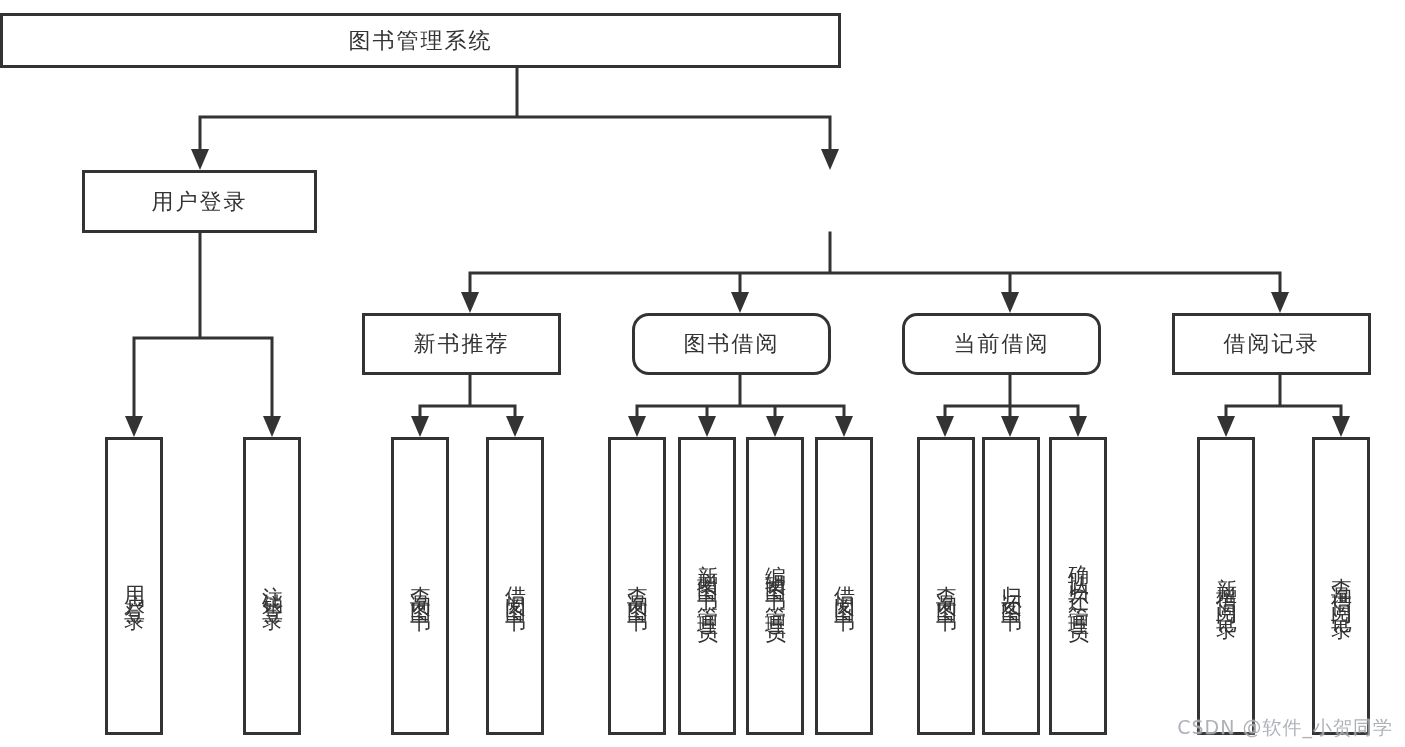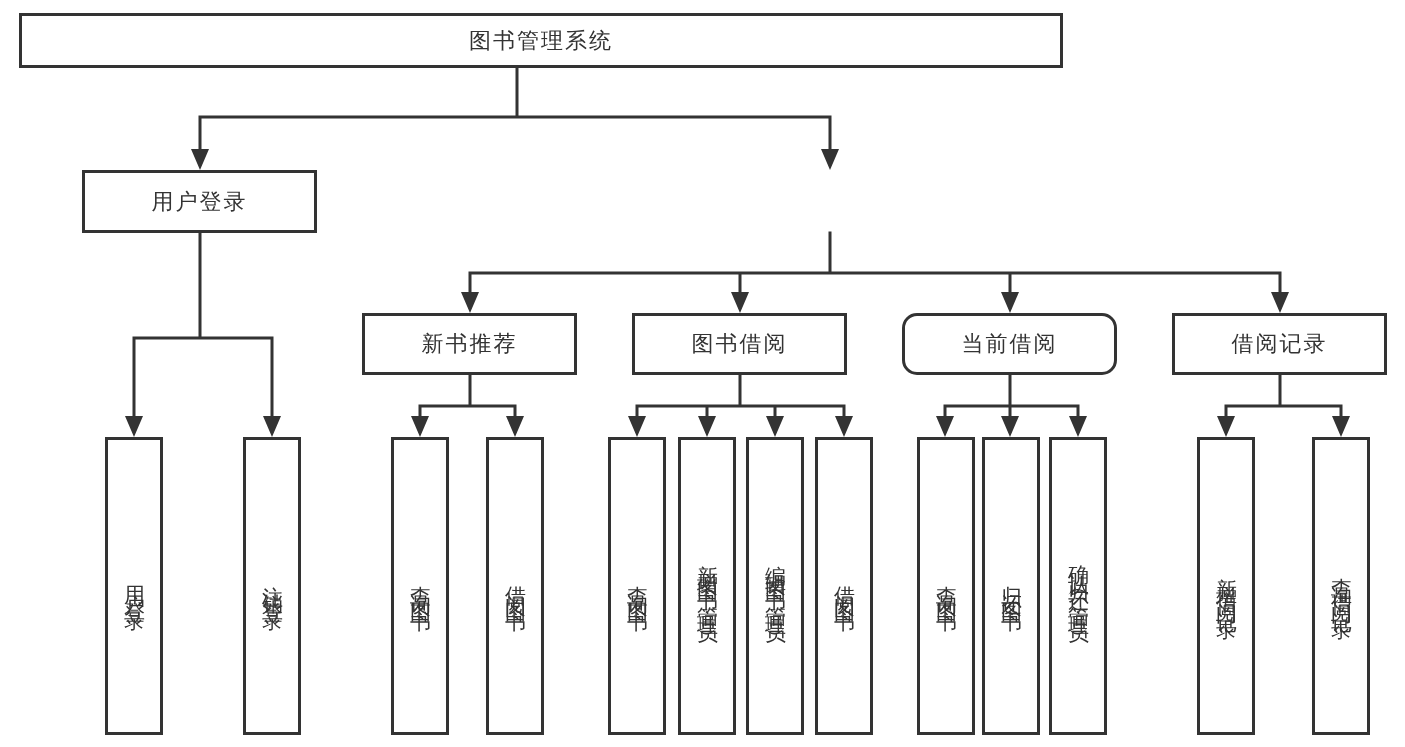--- a/index.html
+++ b/index.html
@@ -24,27 +24,27 @@
     display:flex;align-items:center;justify-content:center;
     z-index:2;
   }
   .hbox{font-size:22px;letter-spacing:2px;}
   .vbox{width:58px;top:437px;height:298px;}
   .vbox .lbl{
     writing-mode:vertical-rl;text-orientation:mixed;
     font-size:21px;letter-spacing:0.40em;line-height:1;
     white-space:nowrap;
   }
-  .root  {left:19px; top:13px; width:1044px;height:55px;}
+  .root  {left:0; top:13px; width:841px;height:55px;}
   .lv2   {top:170px;width:235px;height:63px;}
-  .lv3   {top:313px;width:215px;height:62px;}
+  .lv3   {top:313px;width:199px;height:62px;}
   #n-user-login{left:82px;}
   #n-book-mgmt{left:712px;}
   #n-recommend{left:362px;}
-  #n-borrow{left:632px;}
+  #n-borrow{left:632px;border-radius:17px;}
   #n-current{left:902px;border-radius:15px;}
   #n-records{left:1172px;}
   #v1{left:105px;}  #v2{left:243px;}
   #v3{left:391px;}  #v4{left:486px;}
   #v5{left:608px;}  #v6{left:678px;}
   #v7{left:746px;}  #v8{left:815px;}
   #v9{left:917px;}  #v10{left:982px;} #v11{left:1049px;}
   #v12{left:1197px;} #v13{left:1312px;}
   #watermark{
     position:absolute;right:12px;bottom:6px;z-index:5;
@@ -172,13 +172,14 @@
     <span class="lbl">确认归还（管理员）</span>
   </div>
 
   <div class="vbox" id="v12">
     <span class="lbl">新增借阅记录</span>
   </div>
   <div class="vbox" id="v13">
     <span class="lbl">查询借阅记录</span>
   </div>
 
+  <div id="watermark">CSDN @软件_小贺同学</div>
 </div>
 
 </body></html>

